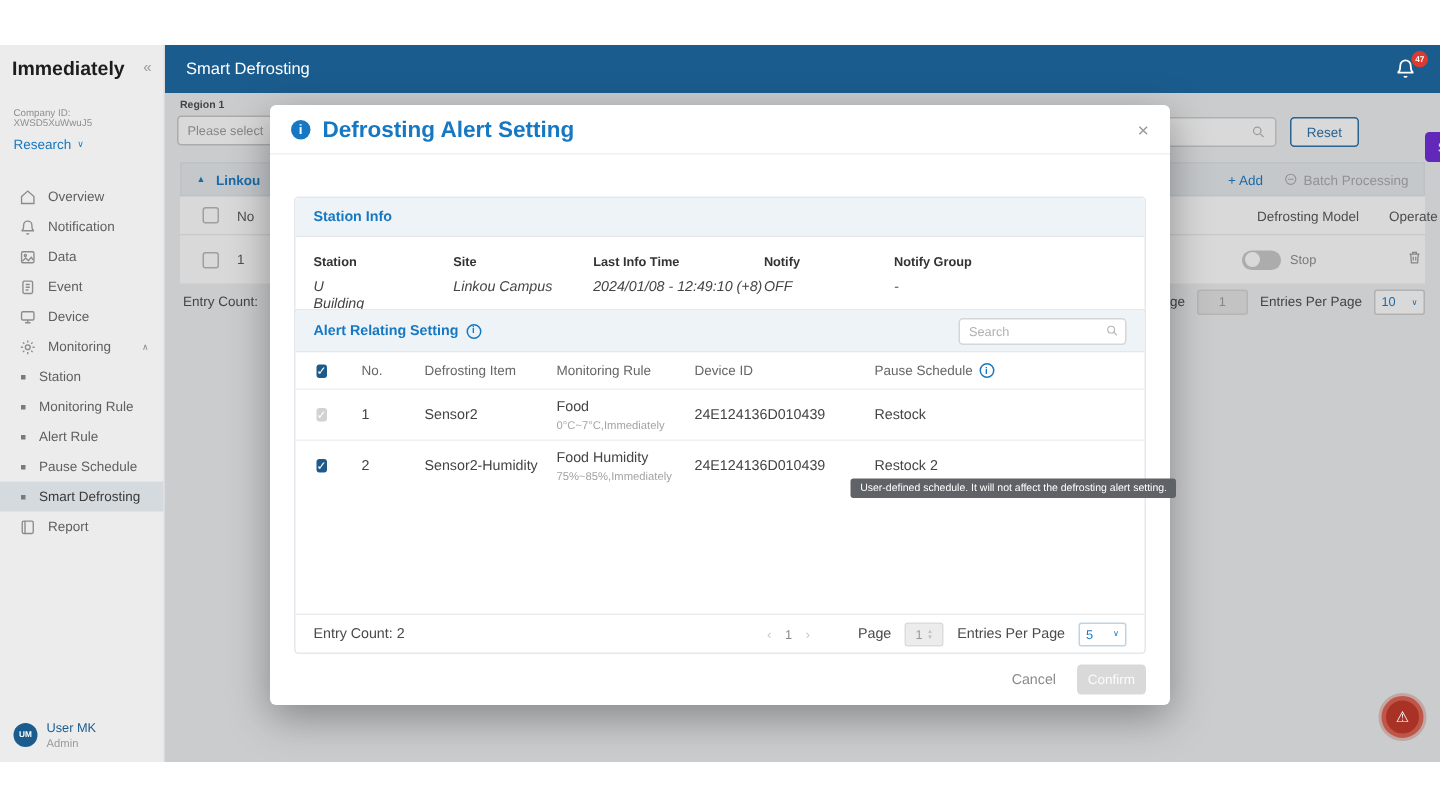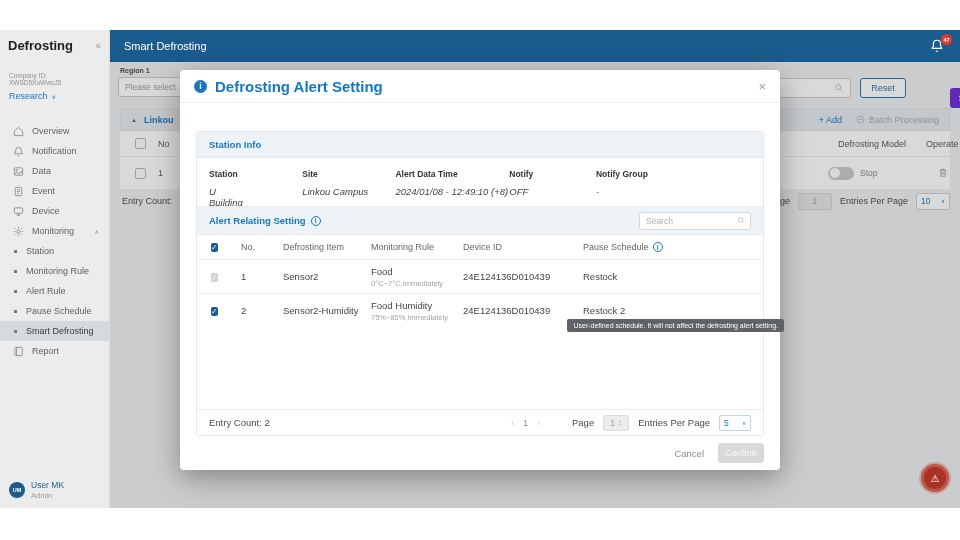--- a/index.html
+++ b/index.html
@@ -109,21 +109,21 @@
   
   .fab { position:absolute; left:921px; top:464px; width:28px; height:28px; border-radius:50%; background:#a93226; border:3px solid #c05648; box-shadow:0 0 0 2px rgba(169,50,38,0.25); display:flex; align-items:center; justify-content:center; color:#fff; font-size:10px; z-index:4; }
 </style>
 </head>
 <body>
 
 <div class="canvas">
 
   <aside class="sidebar">
     <div class="sb-head">
-      <span class="brand">Defrosting</span>
+      <span class="brand">Immediately</span>
       <span class="collapse">«</span>
     </div>
     <div class="sb-org">
       <div class="company-id">Company ID: XWSD5XuWwuJ5</div>
       <div class="org-row">
         <span>Research</span>
         <span class="org-chev">∨</span>
       </div>
     </div>
     <nav class="menu">
@@ -311,21 +311,21 @@
           <div class="f-value">
             <span>U Building 1F</span>
             <span class="working-badge">Working</span>
           </div>
         </div>
         <div class="field">
           <div class="f-label">Site</div>
           <div class="f-value">Linkou Campus</div>
         </div>
         <div class="field" style="width:21%">
-          <div class="f-label">Alert Data Time</div>
+          <div class="f-label">Last Info Time</div>
           <div class="f-value">2024/01/08 - 12:49:10 (+8)</div>
         </div>
         <div class="field" style="width:16%">
           <div class="f-label">Notify</div>
           <div class="f-value">OFF</div>
         </div>
         <div class="field">
           <div class="f-label">Notify Group</div>
           <div class="f-value">-</div>
         </div>

